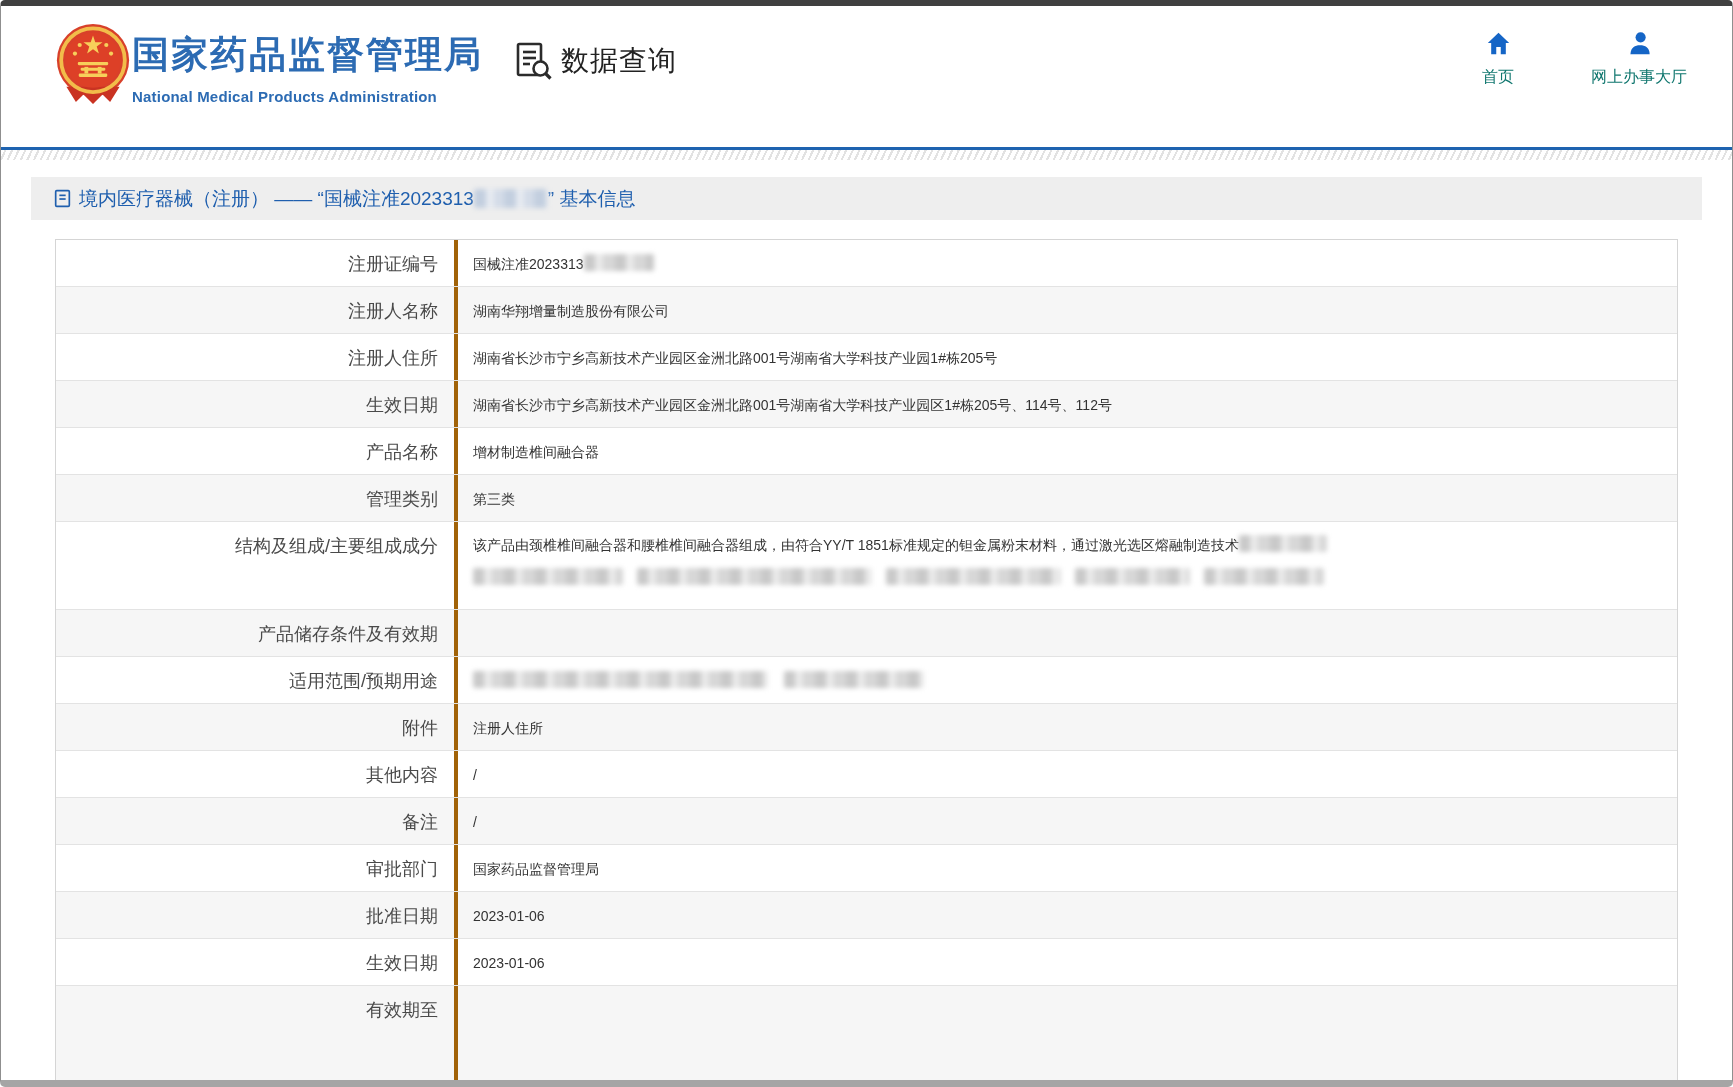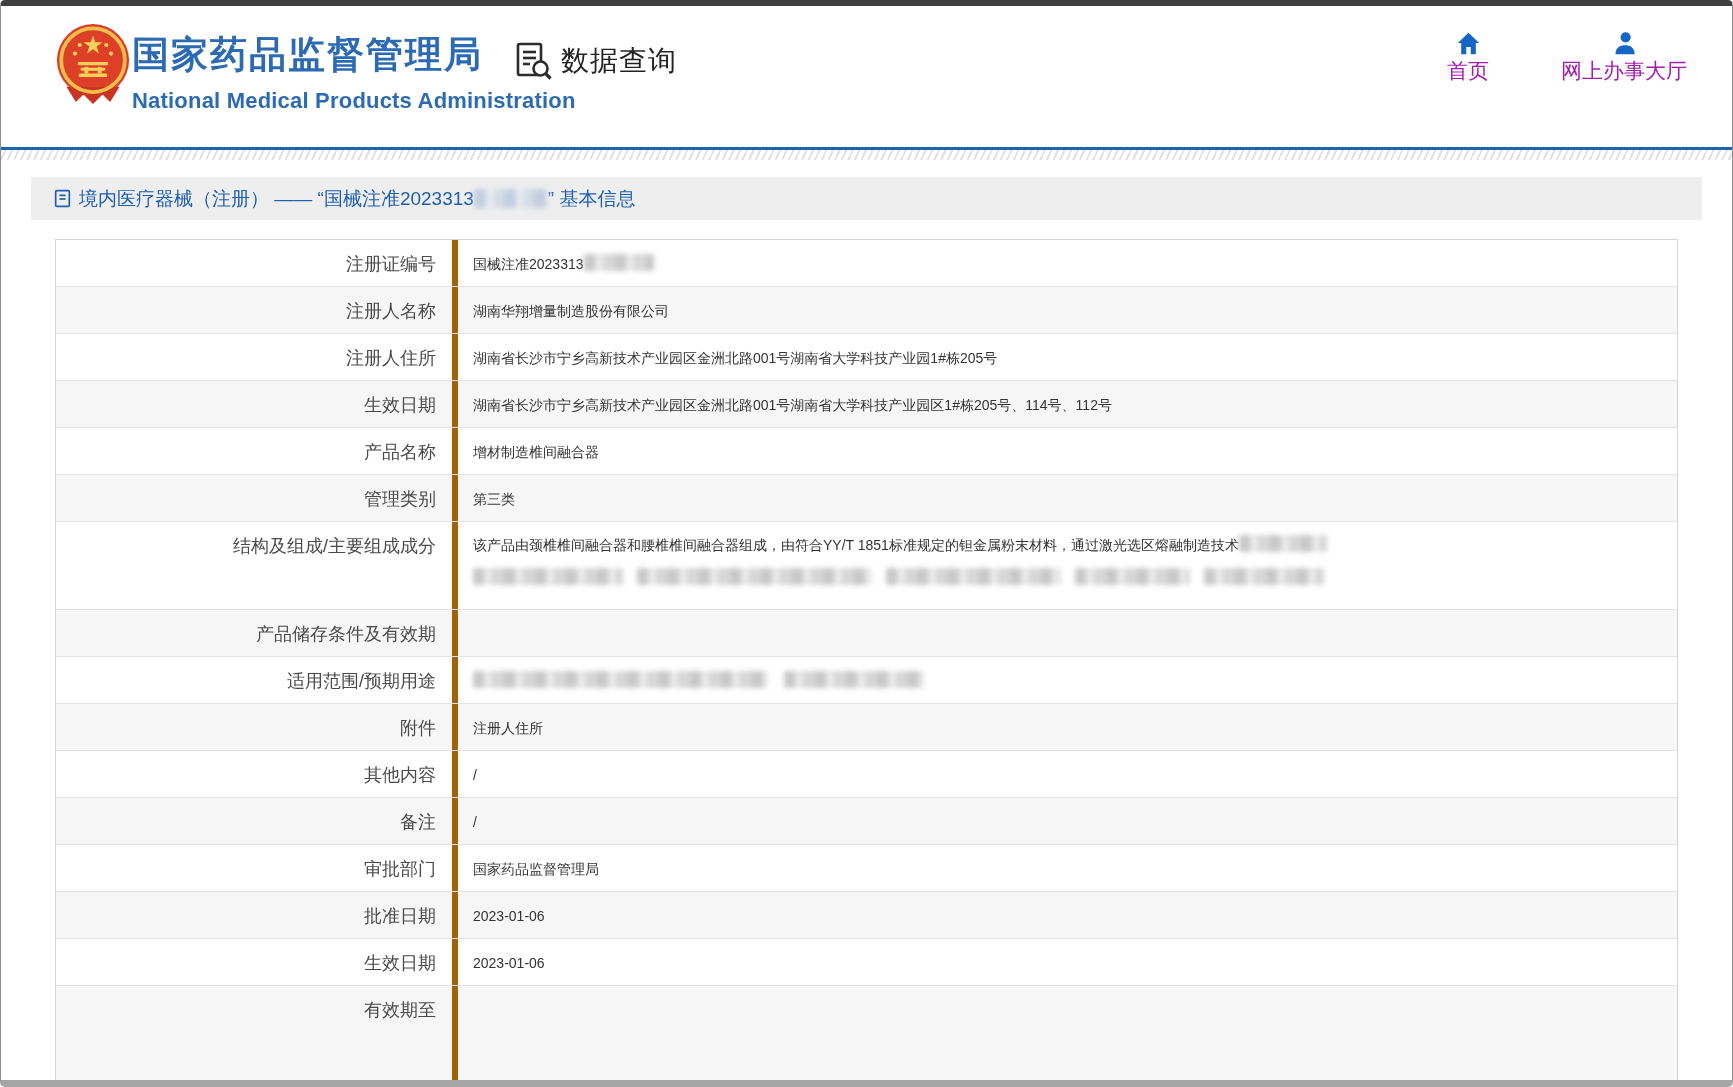--- a/index.html
+++ b/index.html
@@ -6,45 +6,45 @@
   html,body { width:1733px; height:1087px; overflow:hidden; background:#fff;
     font-family:"Liberation Sans","DejaVu Sans",sans-serif; }
   .window-frame { position:absolute; inset:0; border:1px solid #8f8f8f; border-top:6px solid #404040;
     border-bottom:7px solid #a5a5a5; border-radius:5px; pointer-events:none; z-index:90; }
 
   
   .header { position:relative; height:147px; background:#fff; }
   .emblem { position:absolute; left:55px; top:22px; width:76px; height:84px; }
   .brand { position:absolute; left:132px; top:30px; }
   .brand-zh { font-size:37px; font-weight:700; color:#2c6bb3; letter-spacing:2px; }
-  .brand-en { font-size:22px; font-weight:600; color:#2c6bb3; margin-top:8px; letter-spacing:.2px; }
+  .brand-en { font-size:15px; font-weight:600; color:#2c6bb3; margin-top:8px; letter-spacing:.2px; }
   .section-entry { position:absolute; left:512px; top:40px; display:flex; align-items:center; gap:7px; cursor:pointer; }
   .section-entry .txt { font-size:28px; color:#222; font-weight:500; letter-spacing:1px; }
   .top-nav { position:absolute; right:46px; top:30px; display:flex; gap:58px; }
   .nav-item { display:flex; flex-direction:column; align-items:center; cursor:pointer; min-width:70px; }
-  .nav-item .nav-label { font-size:21px; color:#a21caf; }
+  .nav-item .nav-label { margin-top:10px; font-size:16px; color:#0f766e; }
   .blue-rule { height:3px; background:#1e63b0; }
   .hatch { height:10px; background:repeating-linear-gradient(115deg,#ffffff 0 4px,#e2e2e2 4px 6px); }
 
   
   .content { padding:17px 31px 0 31px; }
   .titlebar { height:43px; background:#eeeeee; display:flex; align-items:center; padding-left:21px;
     color:#1f5fae; font-size:19px; }
   .titlebar .doc-icon { margin-right:6px; display:inline-flex; }
   .titlebar .seg { white-space:pre; }
 
   
   .tbl-wrap { margin:19px 24px 0 24px; }
   .info-table { border:1px solid #d5d5d5; border-bottom:none; }
   .trow { display:flex; min-height:47px; border-bottom:1px solid #e3e3e3; background:#fff; }
   .trow:nth-child(even) { background:#f6f6f6; }
   .trow.tall { min-height:84px; }
   .trow:last-child { border-bottom:none;flex-direction:column; }
   .tlabel { width:402px; flex:0 0 402px; text-align:right; padding:12px 16px 10px 10px;
-    color:#4a4a4a; font-size:18px; border-right:6px solid #a16207; line-height:24px; }
+    color:#4a4a4a; font-size:18px; border-right:4px solid #a16207; line-height:24px; }
   .tvalue { flex:1; padding:12px 20px 10px 15px; color:#333; font-size:14px; line-height:24px; }
   .trow.tall .tvalue { padding-top:11px; }
   .trow.tall .vline { margin-bottom:9px; }
   .blur { display:inline-block; height:17px; border-radius:2px; vertical-align:-2px;
     background:repeating-linear-gradient(90deg,#c9c9c9 0 11px,#e9e9e9 11px 19px,#d7d7d7 19px 31px);
     filter:blur(2.6px); }
   .blur.light { background:repeating-linear-gradient(90deg,#c3cfdf 0 12px,#e6eaf1 12px 20px,#d4dce8 20px 30px);
     height:19px; vertical-align:-3px; }
 </style>
 </head>

